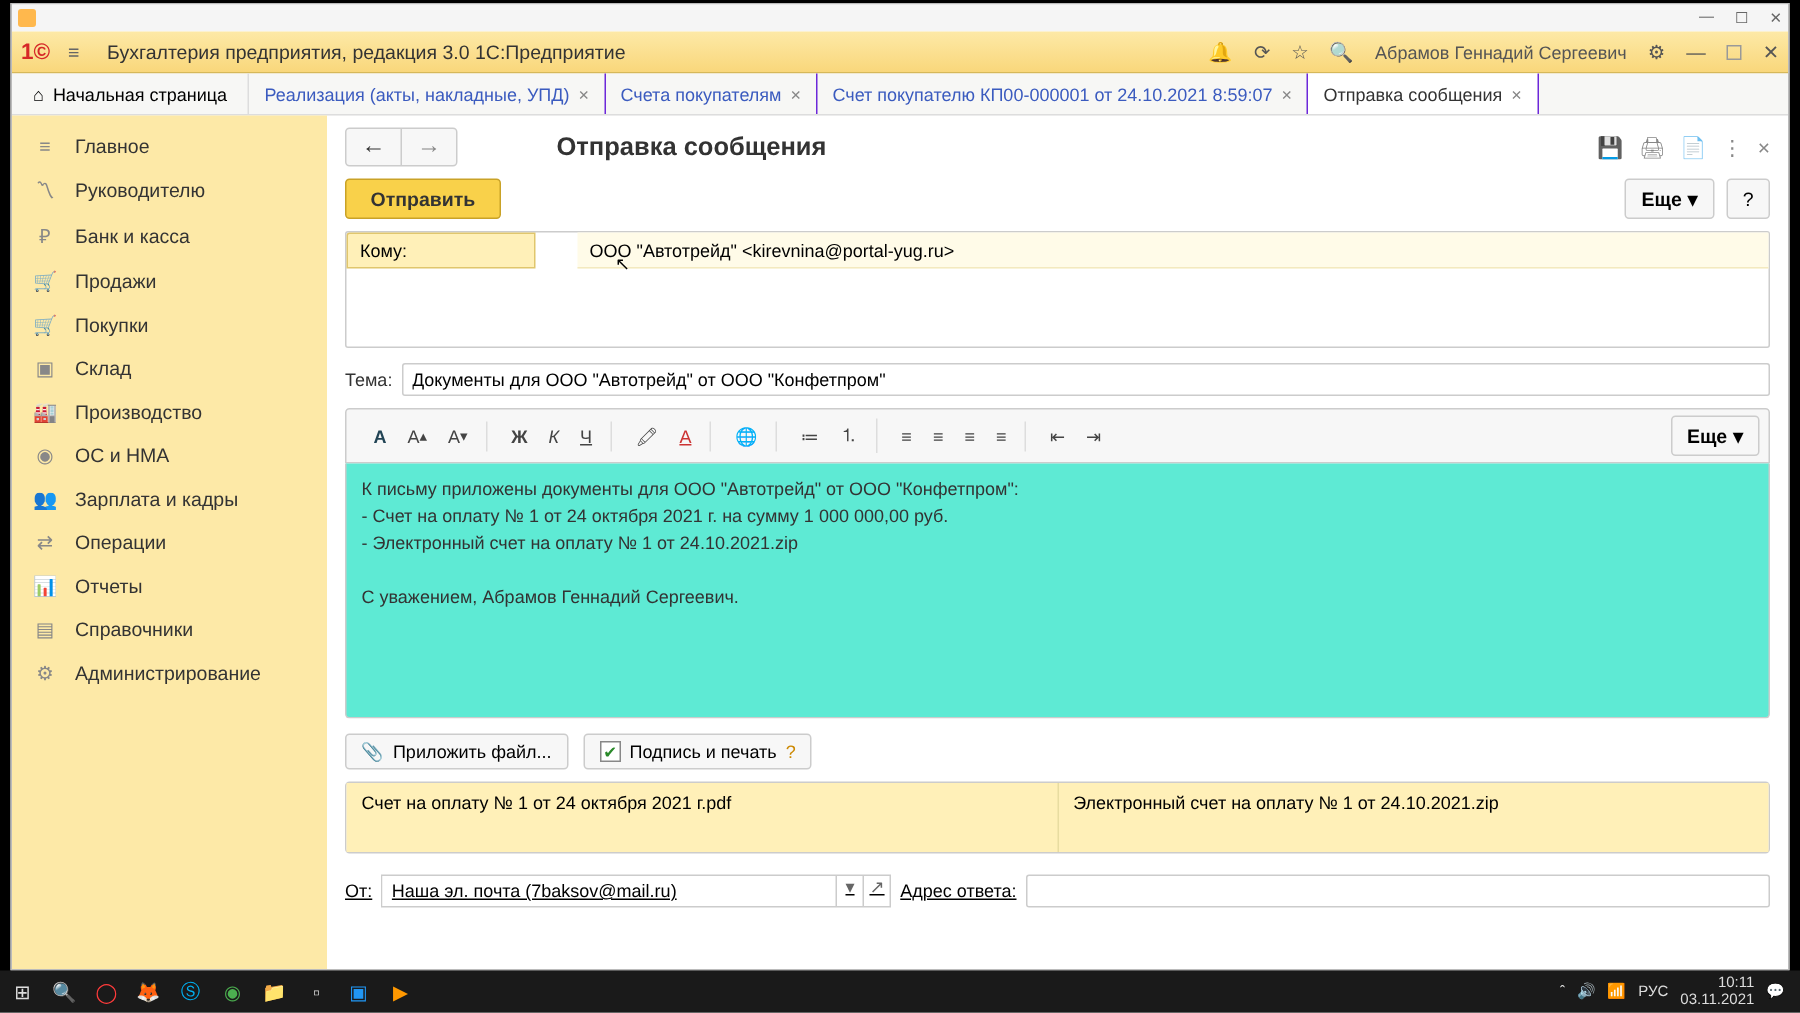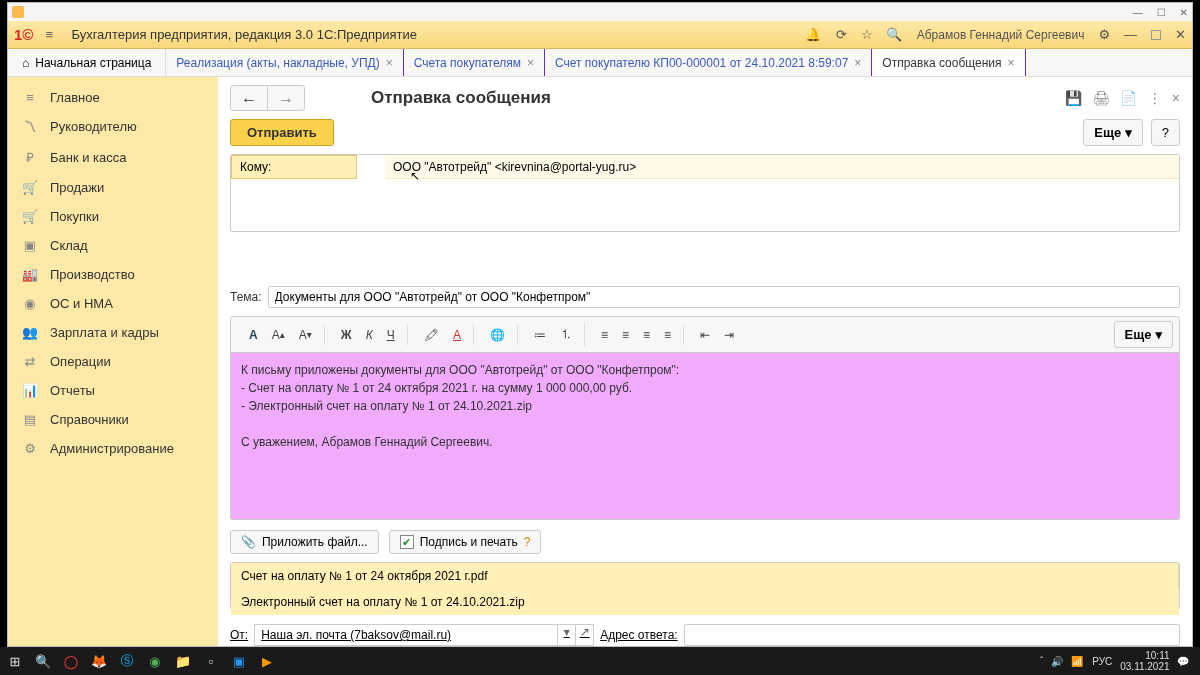--- a/index.html
+++ b/index.html
@@ -34,32 +34,32 @@
 .page-hdr .right-icons span{cursor:pointer;}
 .send-row { display:flex; align-items:center; gap:8px; margin-bottom:8px;}
 .btn-send { background: #f9d14a; border:1px solid #c9a227; border-radius:3px; padding:5px 16px; font-size:13px; cursor:pointer; color:#333; font-weight:bold;}
 .btn-more { margin-left:auto; border:1px solid #ccc; border-radius:3px; padding:5px 10px; background:#f7f7f7; font-size:13px; cursor:pointer; display:flex; align-items:center; gap:4px;font-weight:bold;}
 .btn-help { border:1px solid #ccc; border-radius:3px; padding:5px 10px; background:#f7f7f7; font-size:13px; cursor:pointer;}
 .field-block { border:1px solid #ccc; border-radius:2px; margin-bottom:10px; }
 .to-row { display:flex; height:24px; font-size:12px;gap:28px; }
 .to-label { width:126px; background:#fff0b8; border:1px solid #e0c66c; display:flex; align-items:center; padding:0 8px; border-radius:2px 0 0 0;}
 .to-val { flex:1; background:#fffbe8; border-bottom:1px solid #f3e9bf; display:flex; align-items:center; padding:0 8px;}
 .to-expand { height:52px; }
-.subj-row { display:flex; align-items:center; font-size:12px; margin-bottom:8px; gap:6px;margin-top:44px;}
+.subj-row { display:flex; align-items:center; font-size:12px; margin-bottom:8px; gap:6px;}
 .subj-row label{ color:#333; }
 .subj-row input { flex:1; border:1px solid #ccc; border-radius:2px; padding:3px 6px; font-size:12px;}
 .toolbar { border:1px solid #ccc; border-radius:3px 3px 0 0; background:#f7f7f7; padding:4px 6px; display:flex; align-items:center; gap:4px; font-size:13px; }
 .toolbar .grp { display:flex; gap:2px; padding:0 6px; border-right:1px solid #ddd; }
 .toolbar .tb { border:1px solid transparent; padding:2px 5px; border-radius:2px; cursor:pointer; color:#444; font-size:12px; display:flex; align-items:center;}
-.editor { border:1px solid #ccc; border-top:none; border-radius:0 0 3px 3px; padding:8px 10px; font-size:12px; color:#333; height:170px; line-height:1.5; background:#f0abfc;}
+.editor { border:1px solid #ccc; border-top:none; border-radius:0 0 3px 3px; padding:8px 10px; font-size:12px; color:#333; height:170px; line-height:1.5; background:#5eead4;}
 .attach-row { display:flex; gap:10px; margin-top:10px; align-items:center; }
 .btn-attach { border:1px solid #ccc; border-radius:3px; background:#f7f7f7; padding:4px 10px; font-size:12px; cursor:pointer; display:flex; align-items:center; gap:6px;}
 .btn-sign { border:1px solid #ccc; border-radius:3px; background:#f7f7f7; padding:4px 10px; font-size:12px; cursor:pointer; display:flex; align-items:center; gap:6px;}
 .chk { width:14px; height:14px; border:1px solid #888; background:#fff; display:inline-flex; align-items:center; justify-content:center; color:#2a8a2a; font-size:11px;}
-.attachments { border:1px solid #ccc; border-radius:3px; margin-top:8px; height:48px; background:#fff; display:flex;flex-direction:column;}
+.attachments { border:1px solid #ccc; border-radius:3px; margin-top:8px; height:48px; background:#fff; display:flex;}
 .attach-cell { flex:1; background:#fff0b8; border-right:1px solid #e8dca0; padding:6px 10px; font-size:12px; display:flex; align-items:flex-start;}
 .attach-cell:last-child{border-right:none;}
 .from-row { display:flex; align-items:center; font-size:12px; margin-top:14px; gap:6px;text-decoration:underline;}
 .from-row .sel { flex:0 0 340px; border:1px solid #ccc; border-radius:0; display:flex;}
 .from-row .sel input { flex:1; border:none; padding:3px 6px; font-size:12px;}
 .from-row .dd { border-left:1px solid #ccc; width:18px; text-align:center; cursor:pointer; color:#666;}
 .from-row .rep-in { flex:1; border:1px solid #ccc; border-radius:2px; padding:3px 6px; font-size:12px;}
 .cursor { position:absolute; font-size:12px; color:#000;}
 .taskbar { position:absolute; left:0; bottom:0; width:1200px; height:28px; background:#1a1a1a; display:flex; align-items:center; padding:0 4px; gap:6px;}
 .taskbar .tb-ic { width:22px; height:22px; display:flex; align-items:center; justify-content:center; color:#ddd; font-size:13px; cursor:pointer;}

